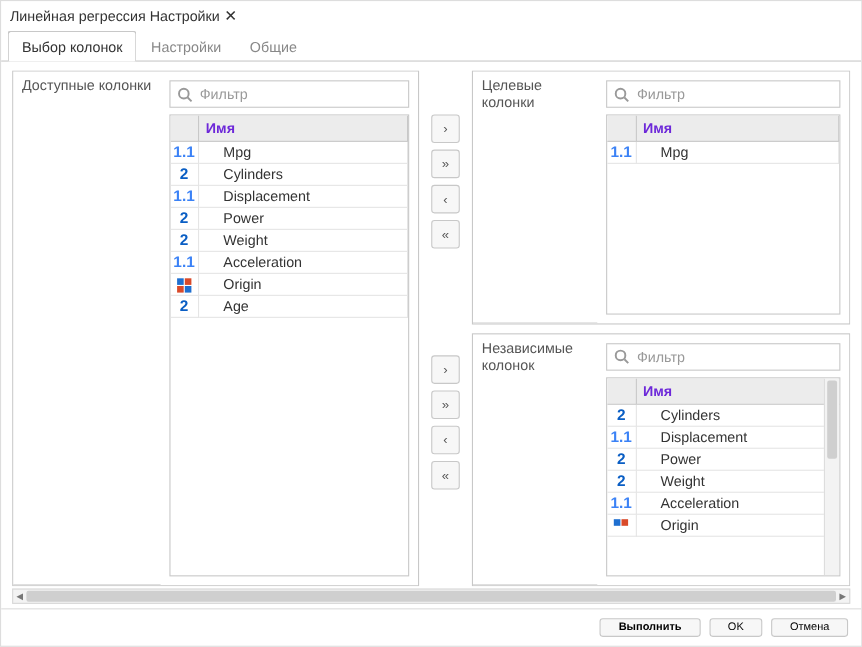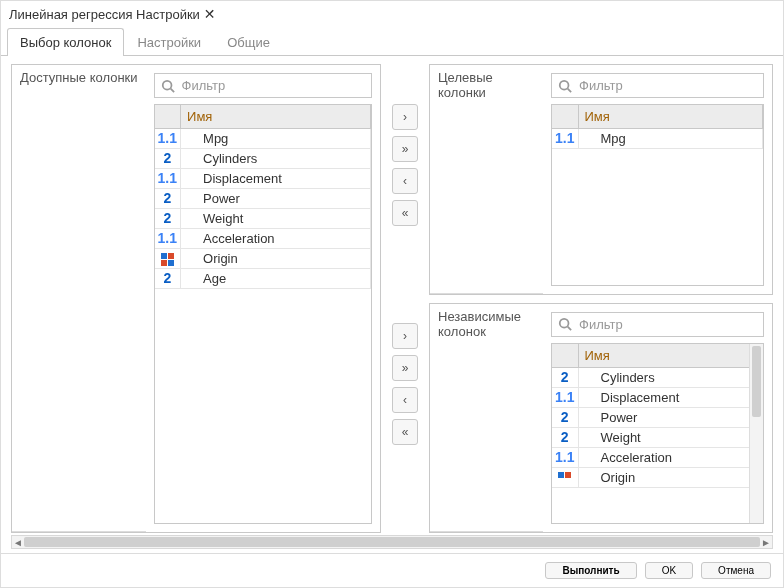--- a/index.html
+++ b/index.html
@@ -132,26 +132,26 @@
     flex:1;
     min-height:0;
     overflow:auto;
     position:relative;
   }
   .col-table.small { flex:0 0 auto; }
   table { border-collapse:collapse; width:100%; }
   th {
     background: var(--table-header-bg);
     text-align:left;
-    font-weight:normal;
+    font-weight:bold;
     padding:4px 6px;
     border-bottom:1px solid var(--border);
     border-right:1px solid var(--border);
     font-size:13px;
-    color:#a16207;
+    color:#6d28d9;
   }
   th.icon-col, td.icon-col { width:26px; text-align:center; padding:2px 2px; }
   td {
     padding:2px 22px;
     border-bottom:1px solid var(--row-border);
     border-right:1px solid var(--row-border);
     font-size:13px;
   }
 
   

